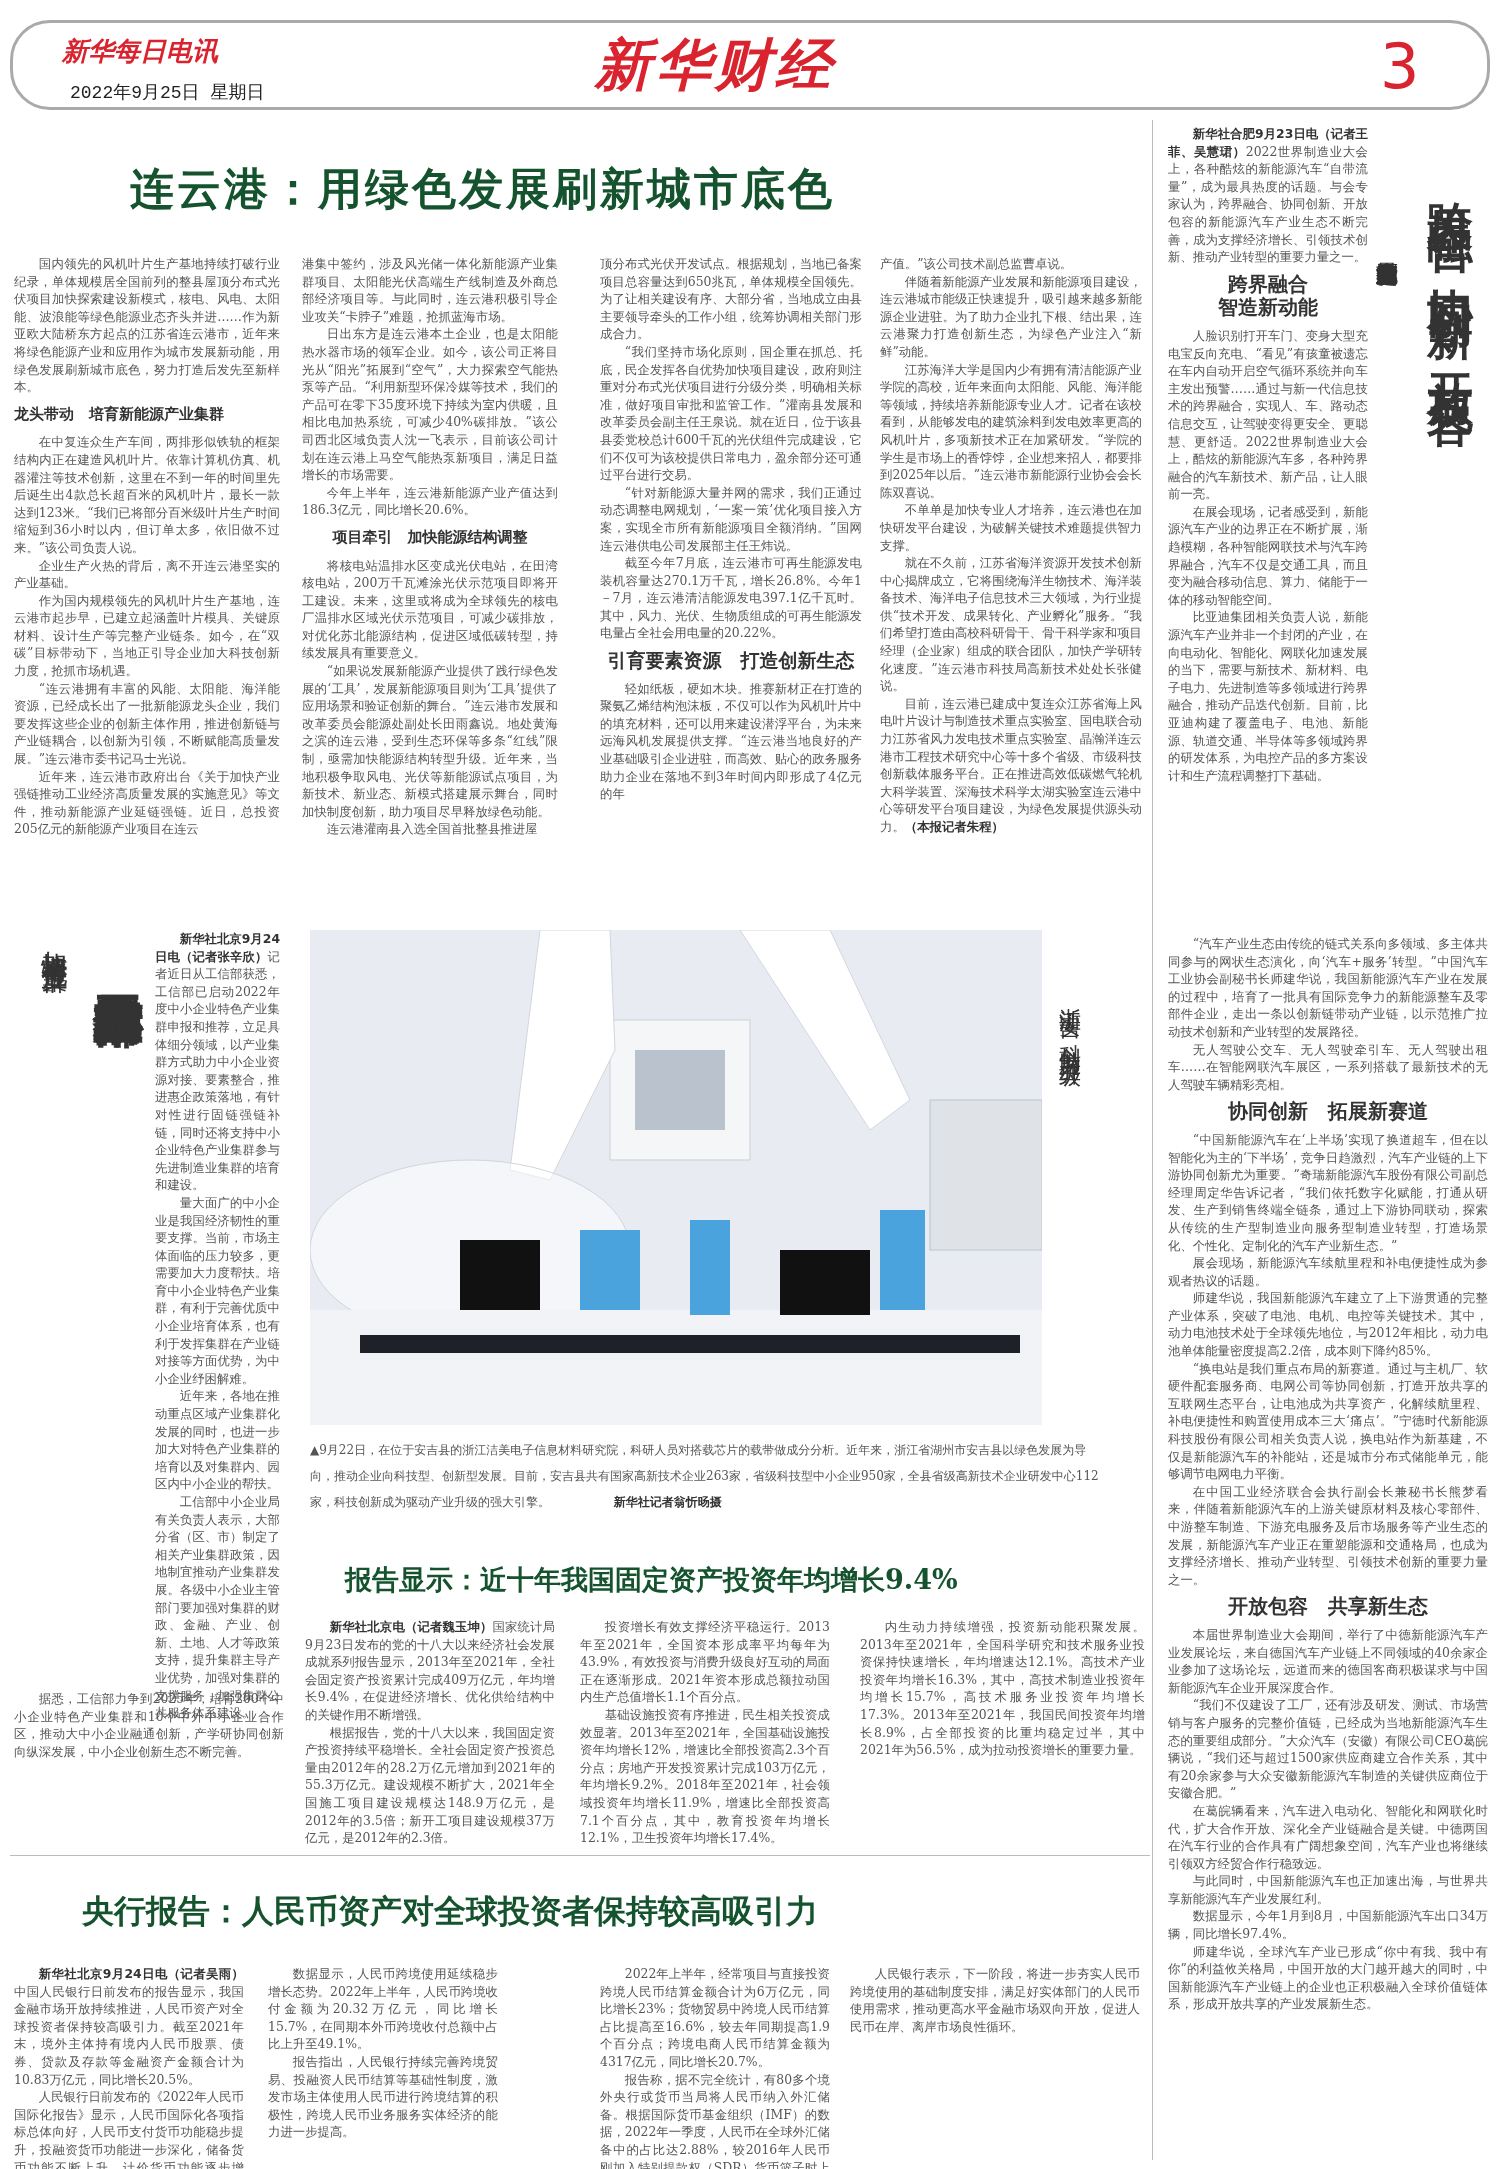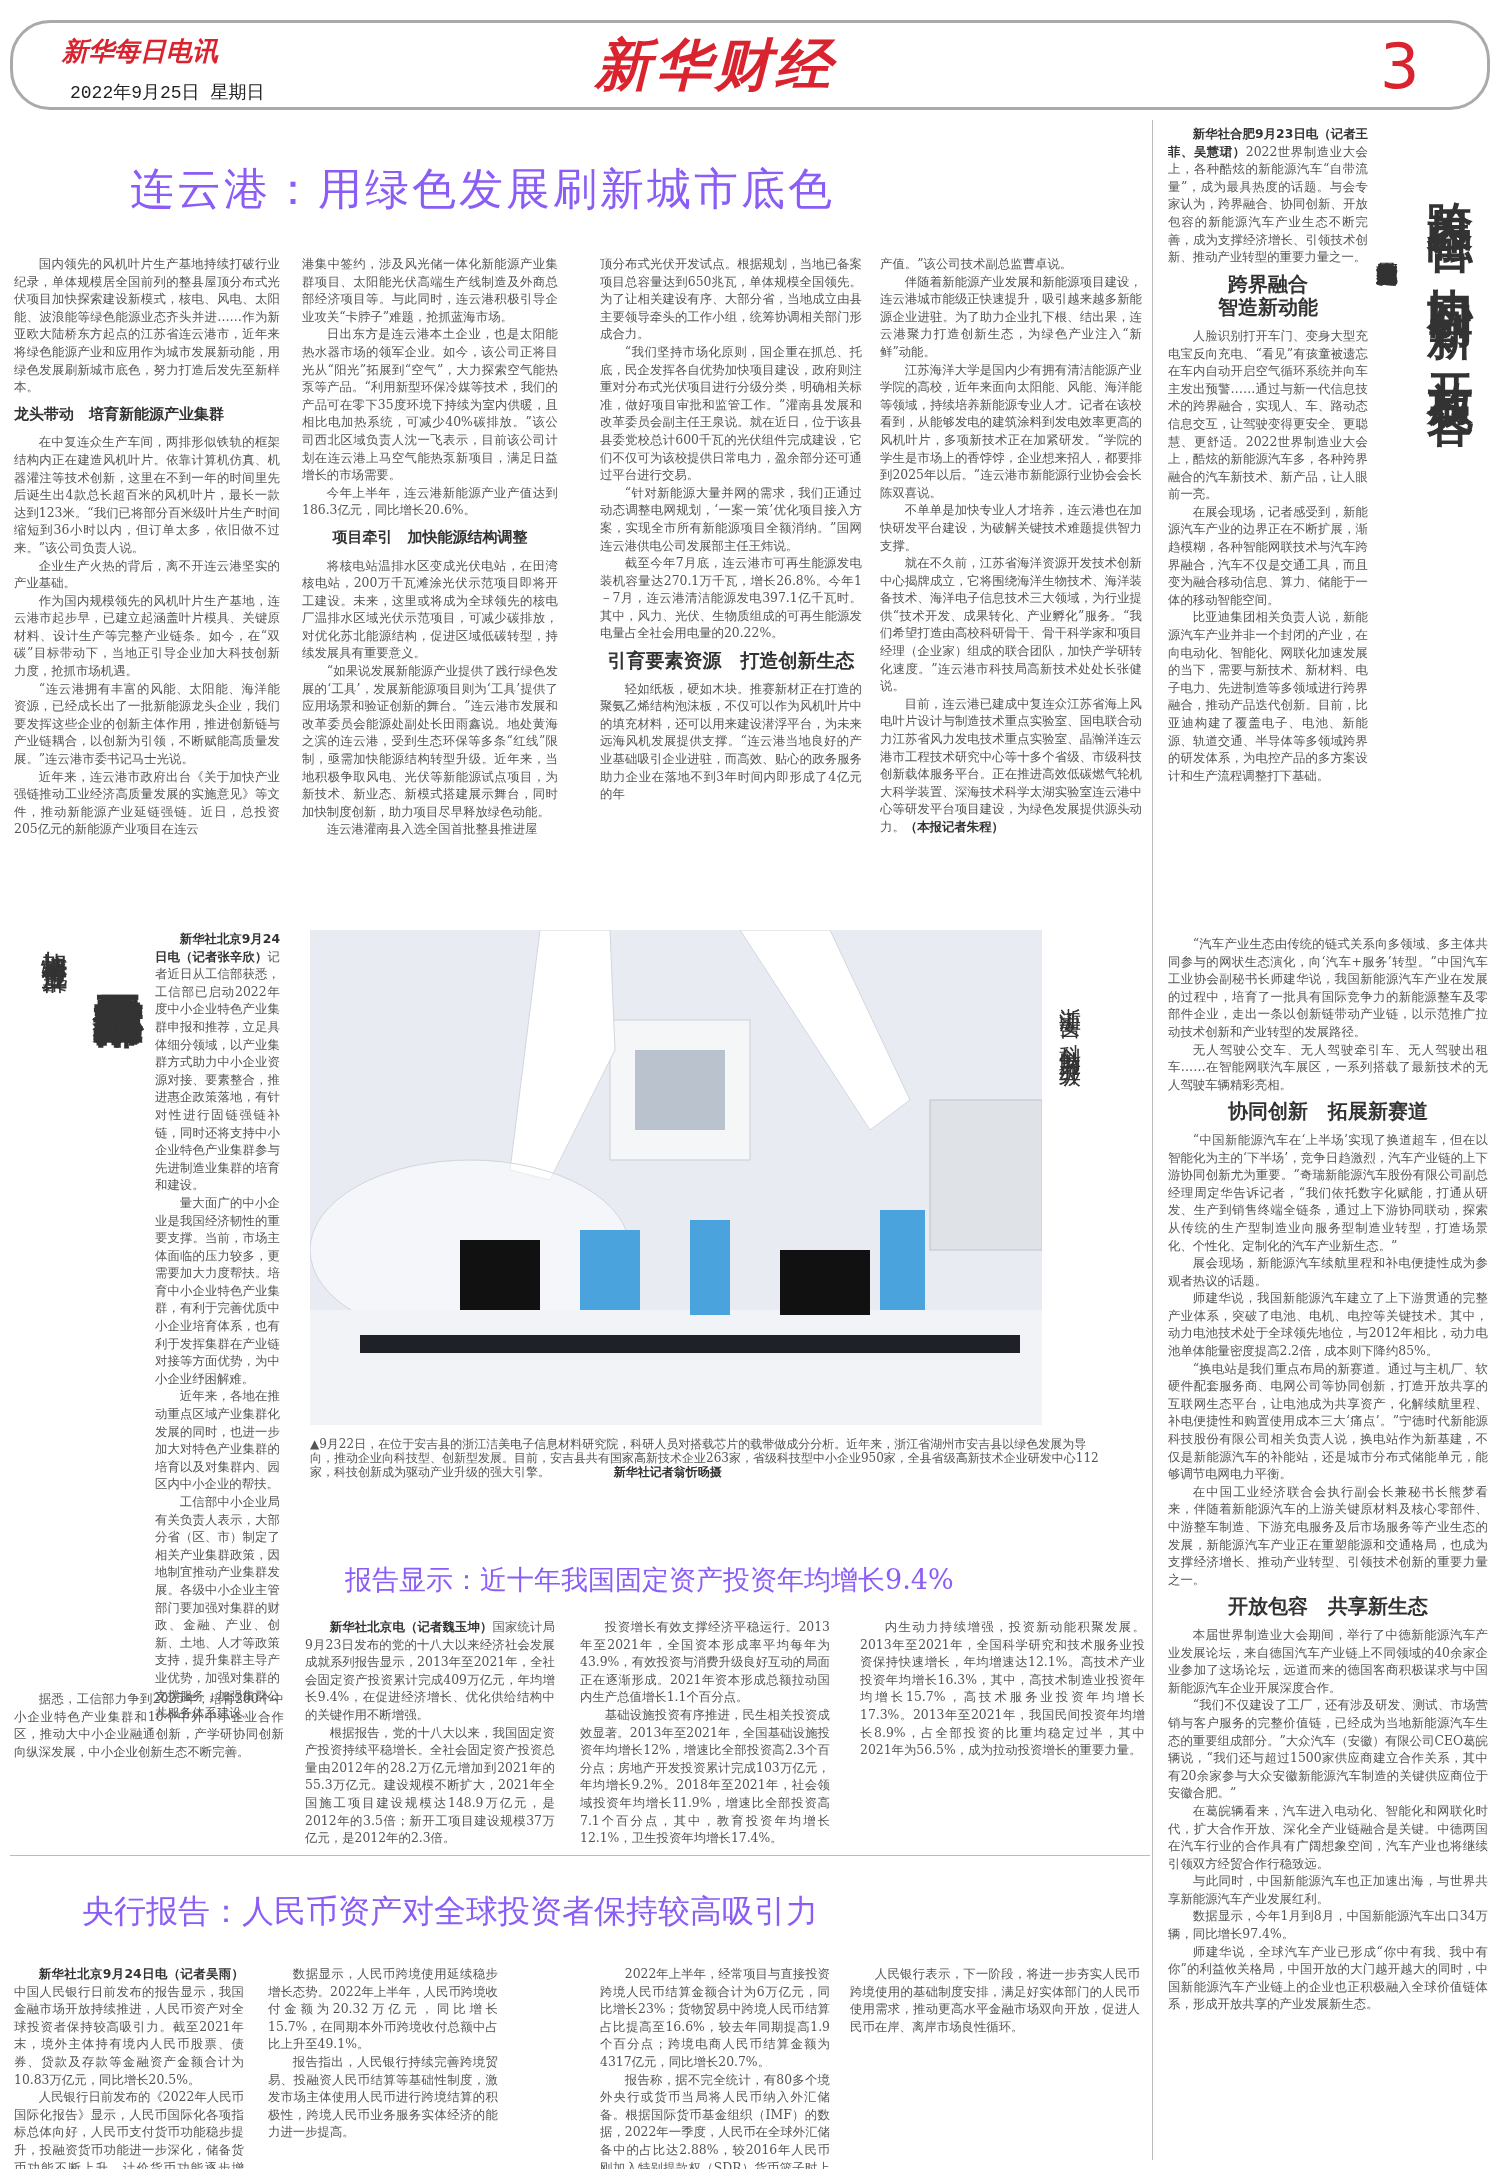--- a/index.html
+++ b/index.html
@@ -3,28 +3,28 @@
 <meta charset="utf-8">
 <style>
 *{box-sizing:border-box;margin:0;padding:0}
 body{width:1500px;height:2169px;background:#fff;font-family:"DejaVu Serif","Liberation Serif",serif;color:#444;position:relative;overflow:hidden}
 .abs{position:absolute}
 .masthead{left:10px;top:20px;width:1480px;height:90px;border:3px solid #aaa;border-radius:40px}
 .brand{left:62px;top:34px;font-family:"DejaVu Serif",serif;font-style:italic;font-weight:bold;color:#d9232e;font-size:26px}
 .brand-date{left:70px;top:80px;font-family:Liberation Mono, monospace;font-size:18px;color:#222}
 .section-title{left:595px;top:28px;font-style:italic;font-weight:bold;color:#d9232e;font-size:56px;letter-spacing:4px}
 .page-num{left:1380px;top:30px;color:#d9232e;font-family:"DejaVu Sans",sans-serif;font-size:62px}
-.headline{font-family:"DejaVu Sans",sans-serif;font-weight:normal;color:#8b5cf6;white-space:nowrap}
+.headline{font-family:"DejaVu Sans",sans-serif;font-weight:bold;color:#14532d;white-space:nowrap}
 .col{font-size:12.4px;line-height:17.6px;text-align:justify;color:#555}
 .col p{text-indent:2em}
 .col .lead{font-family:"DejaVu Sans",sans-serif;font-weight:bold;color:#333}
 .sub{font-family:"DejaVu Sans",sans-serif;font-weight:bold;color:#333;font-size:20px;text-align:center;margin:10px 0}
 .vert{writing-mode:vertical-rl;font-family:"DejaVu Sans",sans-serif;color:#333}
 .photo{left:310px;top:930px;width:732px;height:495px;background:linear-gradient(180deg,#dfe5ee 0%,#f2f5f9 40%,#c9d3df 70%,#2a2f38 88%,#eef1f4 100%);overflow:hidden}
-.caption{left:310px;top:1437px;width:790px;font-size:12px;line-height:14px;color:#555}
+.caption{left:310px;top:1437px;width:790px;font-size:12px;line-height:26px;color:#555}
 .rule{background:#bbb}
 </style>
 </head>
 <body>
 
 <div class="abs masthead"></div>
 <div class="abs brand">新华每日电讯</div>
 <div class="abs brand-date">2022年9月25日 星期日</div>
 <div class="abs section-title">新华财经</div>
 <div class="abs page-num">3</div>

